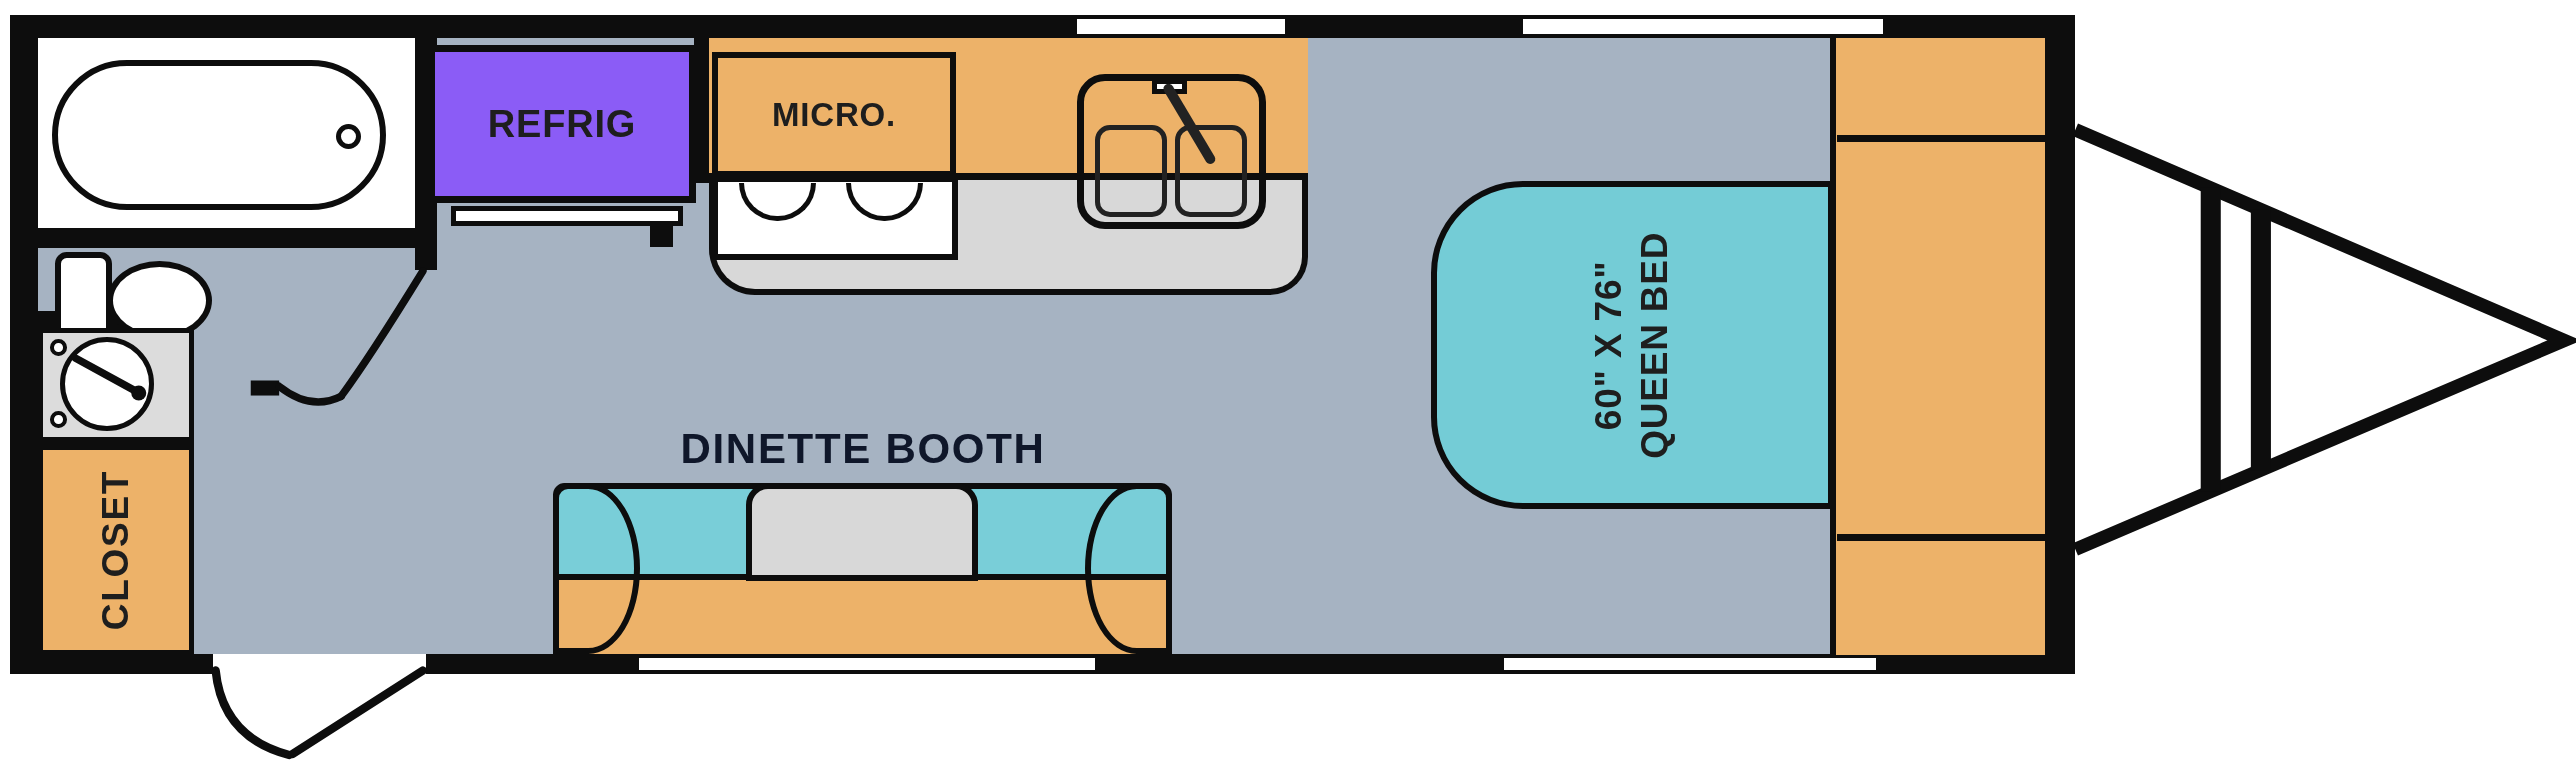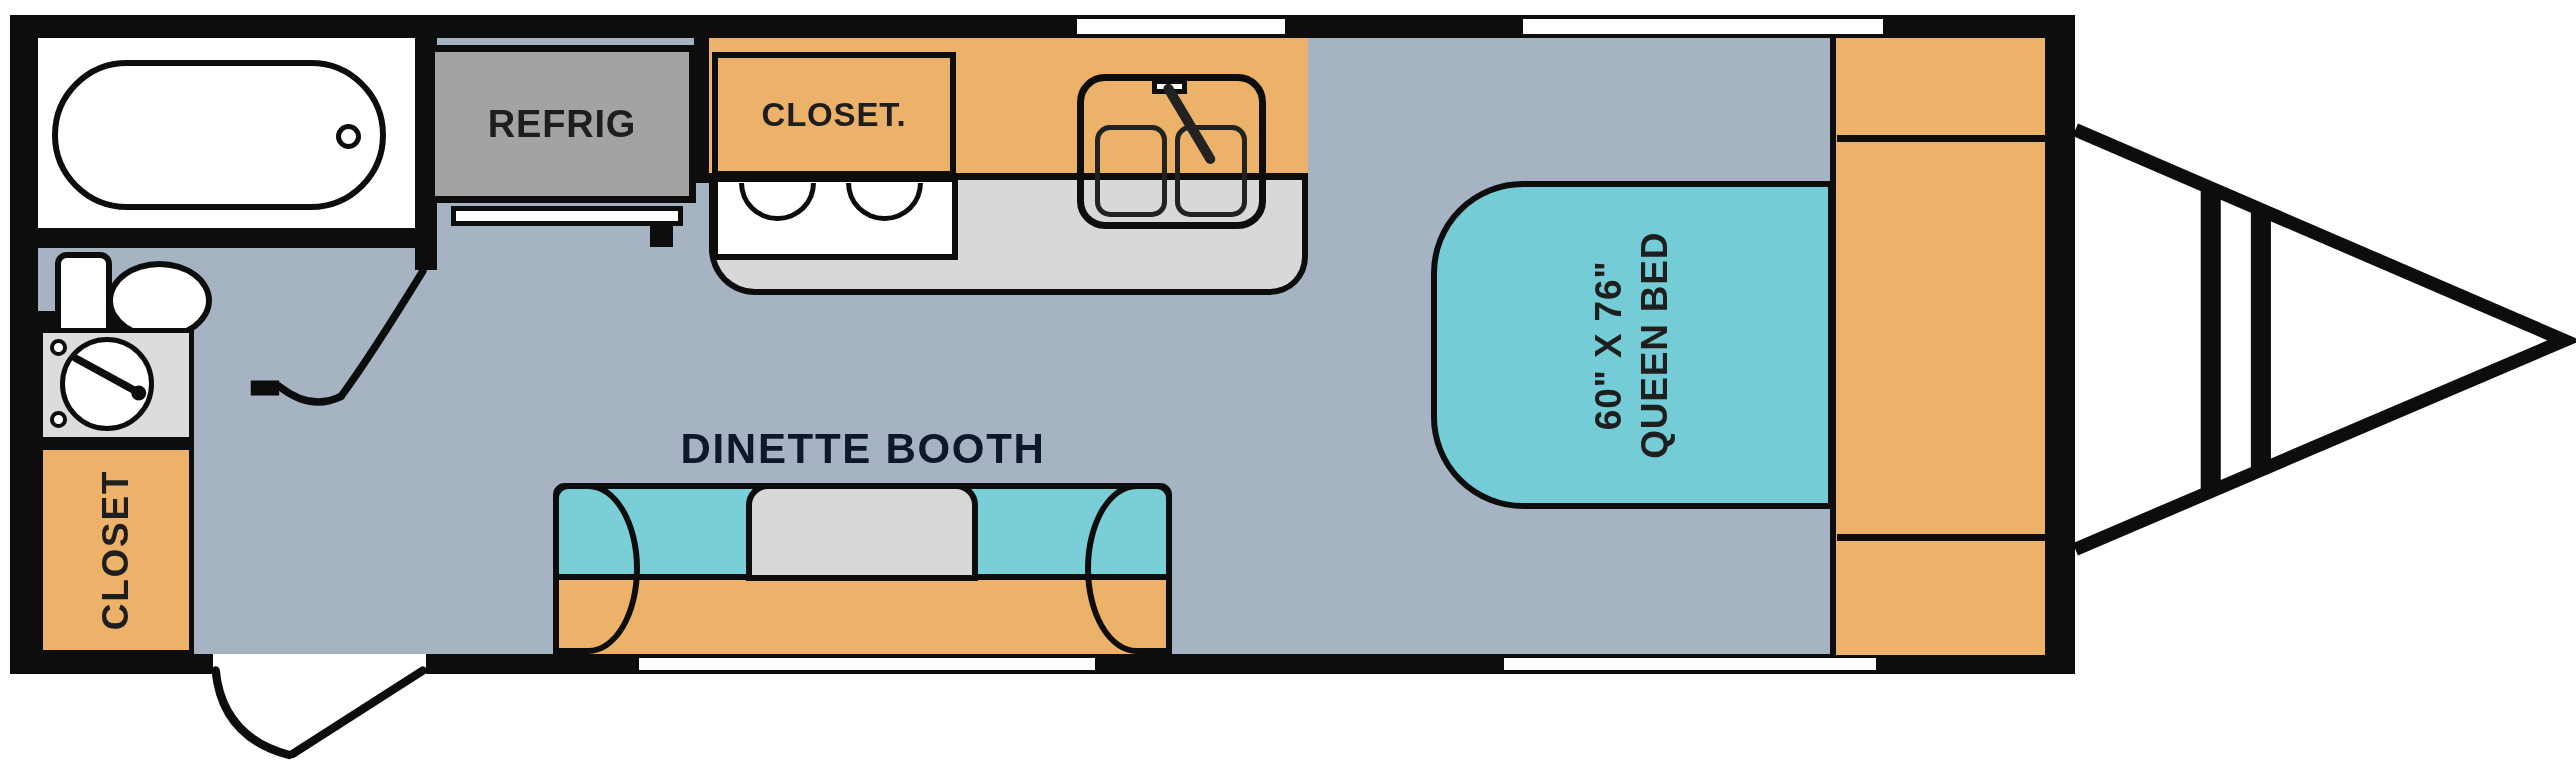--- a/index.html
+++ b/index.html
@@ -29,21 +29,21 @@
   
   .heater-box{left:38px;top:328px;width:156px;height:114px;background:#dcdcdc;border:5px solid #0d0d0d;box-sizing:border-box;}
   .heater-circle{left:60px;top:337px;width:94px;height:94px;background:#ffffff;border:5.9px solid #0d0d0d;border-radius:50%;box-sizing:border-box;}
   .heater-knob{width:16.7px;height:16.7px;background:#fff;border:4.2px solid #0d0d0d;border-radius:50%;box-sizing:border-box;}
   .heater-divider{left:38px;top:440px;width:156px;height:5px;}
   
   .closet{left:38px;top:445px;width:156px;height:210px;background:#edb269;border:5px solid #0d0d0d;box-sizing:border-box;}
   .closet-label{left:38px;top:445px;width:156px;height:210px;display:flex;align-items:center;justify-content:center;}
   .closet-label span{transform:rotate(-90deg);white-space:nowrap;font-size:37px;font-weight:600;letter-spacing:1.7px;}
   
-  .refrig{left:428px;top:45px;width:268px;height:158px;background:#a3a3a3;border:7.5px solid #0d0d0d;box-sizing:border-box;display:flex;align-items:center;justify-content:center;font-size:38px;font-weight:600;letter-spacing:0.8px;}
+  .refrig{left:428px;top:45px;width:268px;height:158px;background:#8b5cf6;border:7.5px solid #0d0d0d;box-sizing:border-box;display:flex;align-items:center;justify-content:center;font-size:38px;font-weight:600;letter-spacing:0.8px;}
   .refrig-shelf{left:451px;top:206px;width:232px;height:20px;background:#ffffff;border:5px solid #0d0d0d;box-sizing:border-box;}
   .refrig-stub{left:650px;top:222px;width:23.4px;height:25px;background:#0d0d0d;}
   .kitchen-stub{left:694px;top:38px;width:15px;height:145px;background:#0d0d0d;}
   
   .counter-back{left:709px;top:38px;width:599px;height:139px;background:#edb269;}
   .counter-line{left:702px;top:173px;width:606px;height:6.7px;background:#0d0d0d;}
   .counter-base{left:709px;top:180px;width:599px;height:115px;background:#d8d8d8;border-left:6.7px solid #0d0d0d;border-right:6.7px solid #0d0d0d;border-bottom:6.7px solid #0d0d0d;border-radius:0 0 38px 46px;box-sizing:border-box;}
   .micro{left:712px;top:52px;width:244px;height:125px;border:6.7px solid #0d0d0d;box-sizing:border-box;display:flex;align-items:center;justify-content:center;font-size:33px;font-weight:600;letter-spacing:0.8px;}
   .stove{left:712px;top:176px;width:246px;height:84px;background:#ffffff;border:6.7px solid #0d0d0d;box-sizing:border-box;}
   .burner{top:183px;width:77px;height:38px;border:5.9px solid #0d0d0d;border-top:none;border-radius:0 0 77px 77px;box-sizing:border-box;background:#ffffff;}
@@ -109,21 +109,21 @@
     <span>REFRIG</span>
   </div>
   <div class="abs refrig-shelf"></div>
   <div class="abs refrig-stub"></div>
   <div class="abs kitchen-stub"></div>
 
   <div class="abs counter-back"></div>
   <div class="abs counter-base"></div>
   <div class="abs counter-line"></div>
   <div class="abs micro">
-    <span>CLOSET.</span>
+    <span>MICRO.</span>
   </div>
   <div class="abs stove"></div>
   <div class="abs burner" style="left:739px;"></div>
   <div class="abs burner" style="left:846px;"></div>
 
   <div class="abs sink"></div>
   <div class="abs sink-bowl" style="left:1095px;"></div>
   <div class="abs sink-bowl" style="left:1175px;"></div>
   <div class="abs faucet-base"></div>
 

